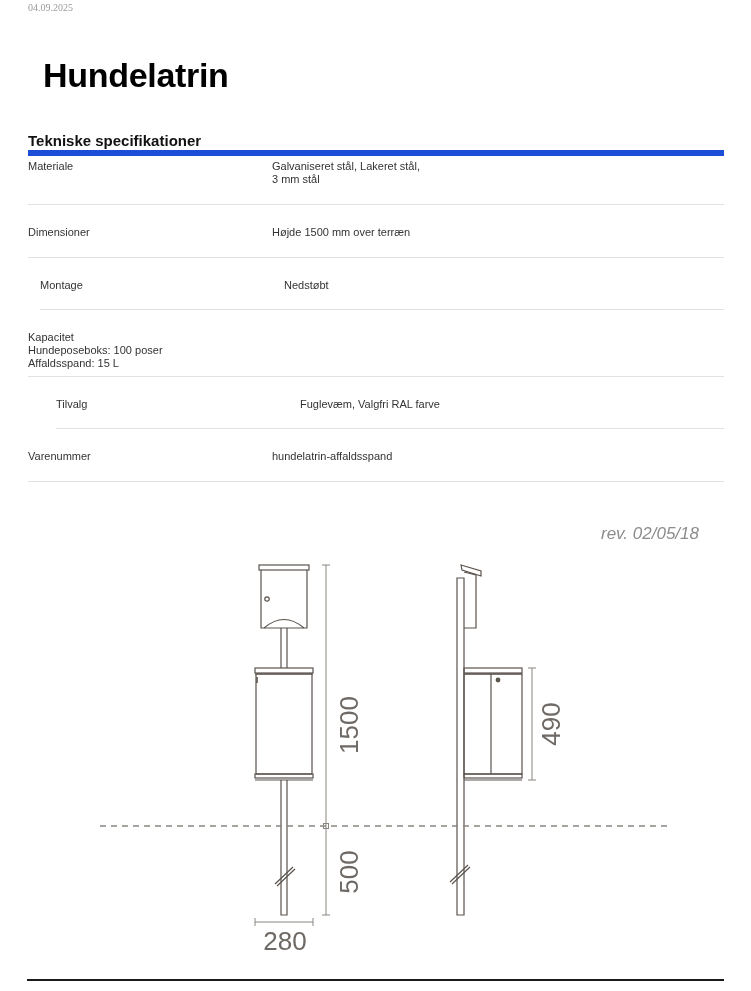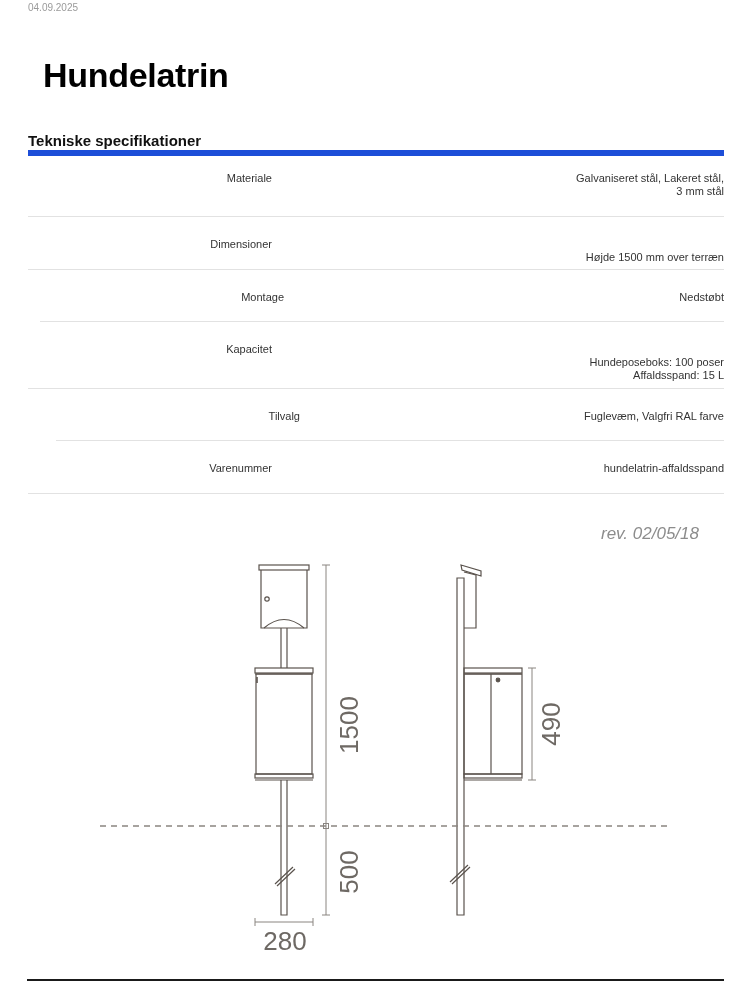--- a/index.html
+++ b/index.html
@@ -1,22 +1,22 @@
 <!DOCTYPE html>
 <html><head>
   <meta charset="utf-8">
   <style>
     html, body { margin: 0; padding: 0; background: #ffffff; }
     body { width: 751px; height: 991px; position: relative; overflow: hidden;
            font-family: "Liberation Sans", sans-serif; color: #111; }
-    .date { position: absolute; left: 28px; top: 2px; font-size: 10px; color: #9a9a9a; }
+    .date { position: absolute; left: 28px; top: 2px; font-size: 10px; color: #9a9a9a; font-family: Liberation Serif, serif; }
     .title { position: absolute; left: 27px; top: 40px; font-size: 34px; font-weight: bold; color: #000; margin: 16px; letter-spacing: -0.3px; }
     .section-title { position: absolute; left: 28px; top: 132px; width: 696px; font-size: 15px; font-weight: bold;
                      color: #111; border-bottom: 6px solid #1d4ed8; padding-bottom: 1px; margin: 0; }
-    .spec-table { position: absolute; left: 28px; top: 152px; width: 696px; text-align: right; }
+    .spec-table { position: absolute; left: 28px; top: 140px; width: 696px; }
     .spec-row { display: flex; border-bottom: 1px solid #e2e2e2; font-size: 11px; color: #333; line-height: 13px; }
     .spec-label { width: 244px; }
     .spec-value { flex: 1; white-space: pre-line; }
     .rev { position: absolute; left: 601px; top: 524px; font-size: 17px; font-style: italic; color: #8c8c8c; }
     .drawing { position: absolute; left: 0; top: 550px; }
     .bottom-rule { position: absolute; left: 27px; top: 979px; width: 697px; height: 2px; background: #1a1a1a; }
   </style>
 </head>
 <body>
 
@@ -24,21 +24,21 @@
 <h1 class="title">Hundelatrin</h1>
 
 <h2 class="section-title">Tekniske specifikationer</h2>
 
 <div class="spec-table">
   <div class="spec-row" style="height:52px;padding-top:20px;box-sizing:border-box;height:65px;">
     <div class="spec-label">Materiale</div>
     <div class="spec-value">Galvaniseret stål, Lakeret stål,
 3 mm stål</div>
   </div>
-  <div class="spec-row" style="height:53px;padding-top:21px;box-sizing:border-box;flex-direction:column;">
+  <div class="spec-row" style="height:53px;padding-top:21px;box-sizing:border-box;">
     <div class="spec-label">Dimensioner</div>
     <div class="spec-value">Højde 1500 mm over terræn</div>
   </div>
   <div class="spec-row" style="height:52px;padding-top:21px;box-sizing:border-box;margin-left:12px;">
     <div class="spec-label">Montage</div>
     <div class="spec-value">Nedstøbt</div>
   </div>
   <div class="spec-row" style="height:67px;padding-top:21px;box-sizing:border-box;flex-direction:column;">
     <div class="spec-label">Kapacitet</div>
     <div class="spec-value">Hundeposeboks: 100 poser

